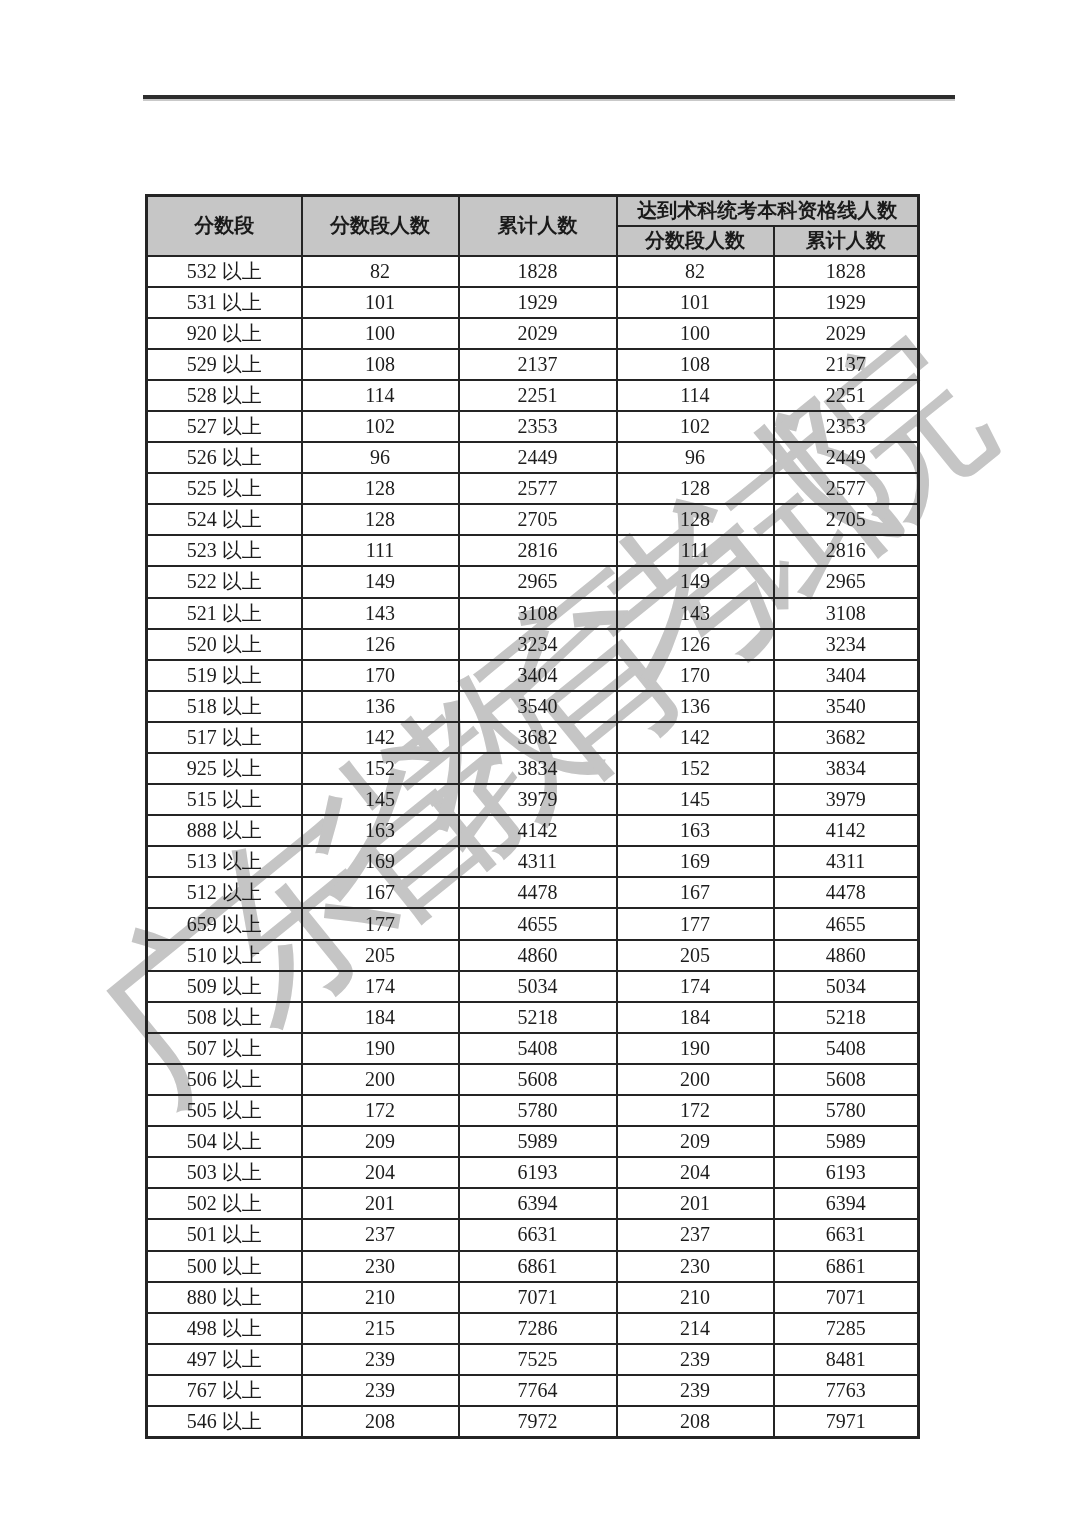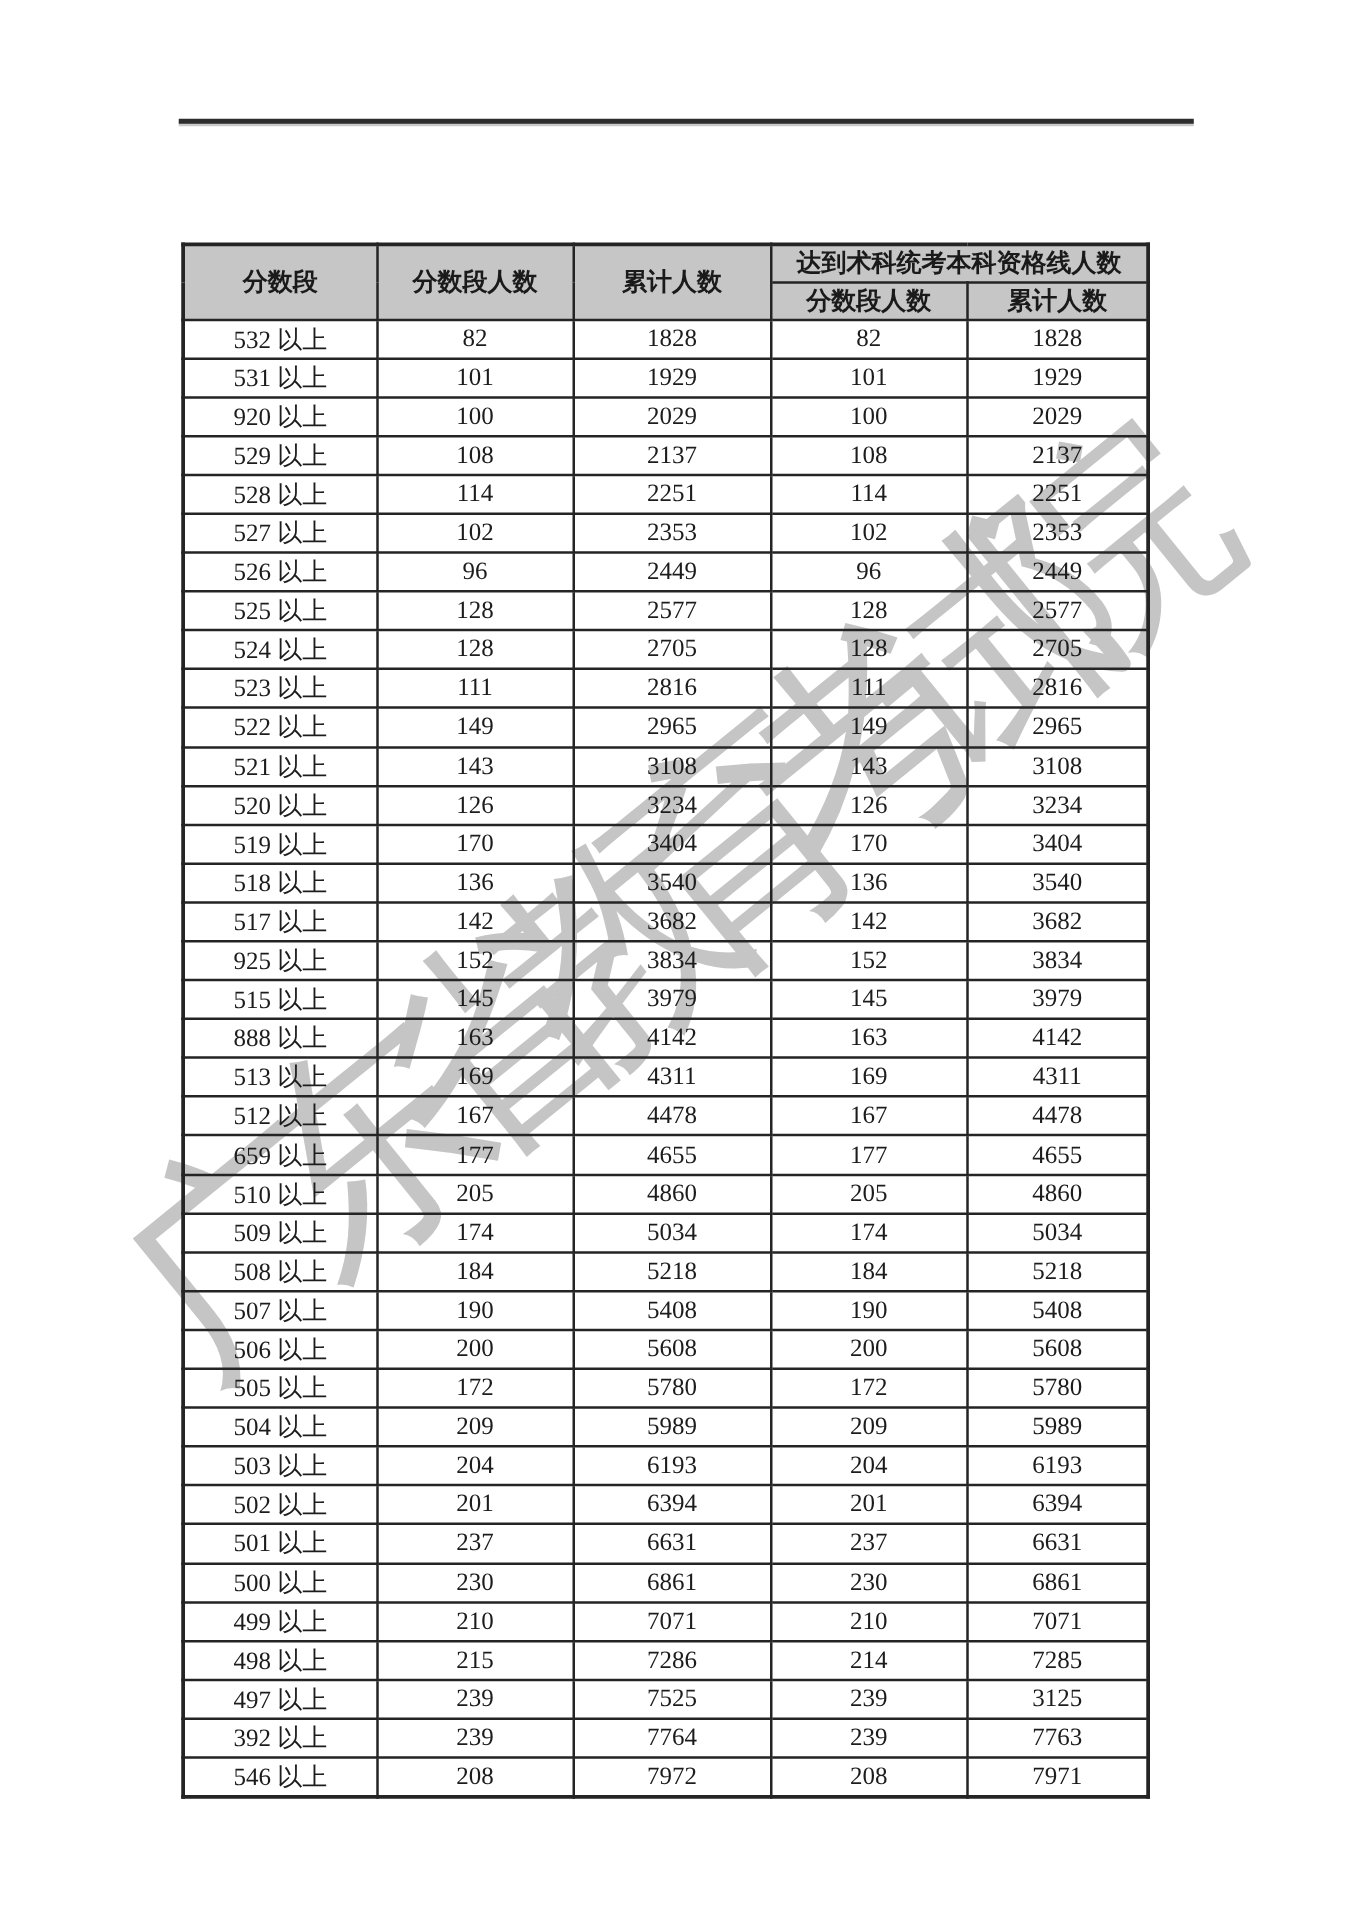--- a/index.html
+++ b/index.html
@@ -328,42 +328,42 @@
           <td>6631</td>
         </tr>
         <tr>
           <td>500 以上</td>
           <td>230</td>
           <td>6861</td>
           <td>230</td>
           <td>6861</td>
         </tr>
         <tr>
-          <td>499 以上</td>
+          <td>880 以上</td>
           <td>210</td>
           <td>7071</td>
           <td>210</td>
           <td>7071</td>
         </tr>
         <tr>
           <td>498 以上</td>
           <td>215</td>
           <td>7286</td>
           <td>214</td>
           <td>7285</td>
         </tr>
         <tr>
           <td>497 以上</td>
           <td>239</td>
           <td>7525</td>
           <td>239</td>
-          <td>3125</td>
-        </tr>
-        <tr>
-          <td>392 以上</td>
+          <td>8481</td>
+        </tr>
+        <tr>
+          <td>767 以上</td>
           <td>239</td>
           <td>7764</td>
           <td>239</td>
           <td>7763</td>
         </tr>
         <tr>
           <td>546 以上</td>
           <td>208</td>
           <td>7972</td>
           <td>208</td>

